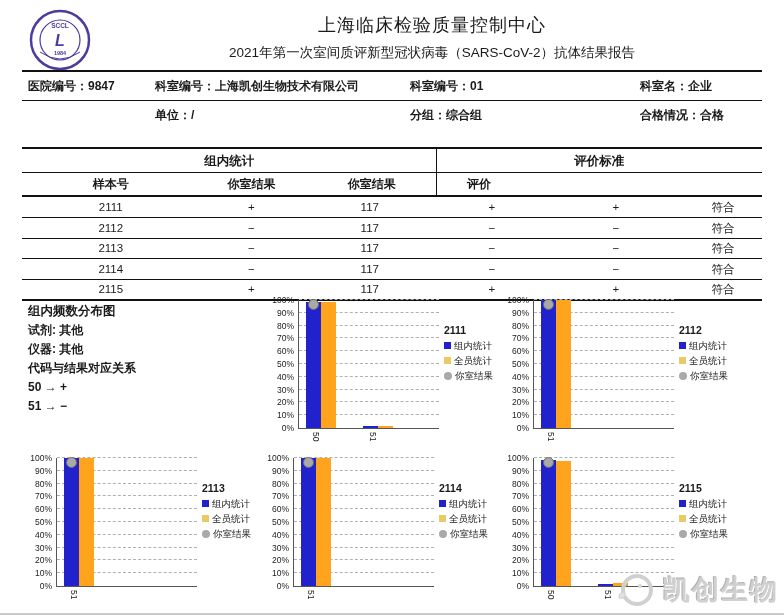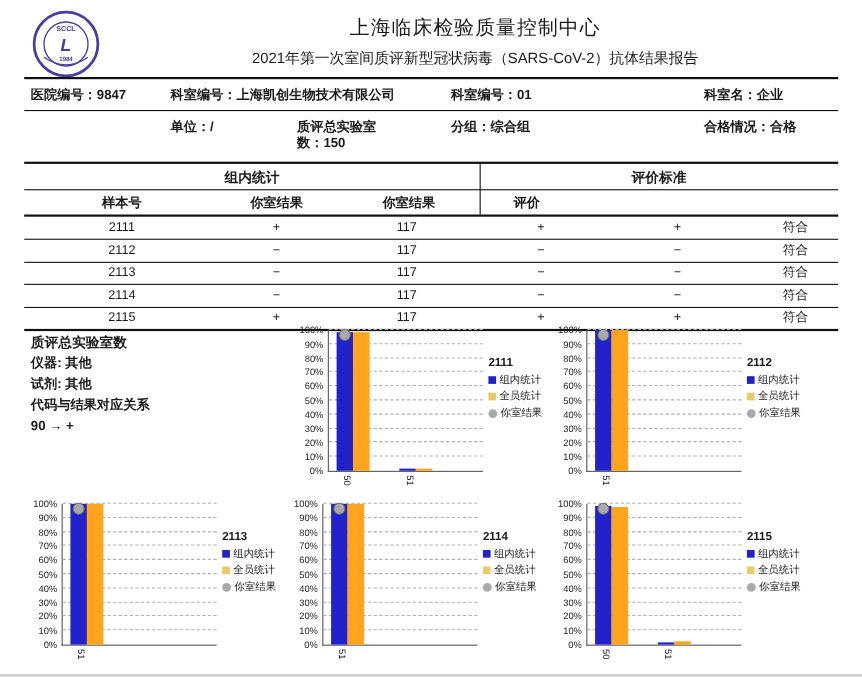--- a/index.html
+++ b/index.html
@@ -88,21 +88,20 @@
   <div class="rule" style="top:278.5px;height:1px;"></div>
   <div class="rule" style="top:299px;height:2px;"></div>
   <div class="vdiv" style="left:436px;top:148px;height:47px;"></div>
 
   <div class="info-item" style="left:28px;top:79px;"><span>医院编号：</span><span>9847</span></div>
   <div class="info-item" style="left:155px;top:79px;"><span>科室编号：</span><span>上海凯创生物技术有限公司</span></div>
   <div class="info-item" style="left:410px;top:79px;"><span>科室编号：</span><span>01</span></div>
   <div class="info-item" style="left:640px;top:79px;"><span>科室名：</span><span>企业</span></div>
 
   <div class="info-item" style="left:155px;top:108px;"><span>单位：</span><span>/</span></div>
-  <div class="info-item" style="left:270px;top:108px;width:92px;"><span>质评总实验室数：</span><span>150</span></div>
   <div class="info-item" style="left:410px;top:108px;"><span>分组：</span><span>综合组</span></div>
   <div class="info-item" style="left:640px;top:108px;"><span>合格情况：</span><span>合格</span></div>
 
   <div class="trow ghdr" style="top:150px;">
     <span style="width:56%">组内统计</span>
     <span style="width:44%">评价标准</span>
   </div>
   <div class="trow chdr" style="top:173px;">
     <span class="c1">样本号</span>
     <span class="c2">你室结果</span>
@@ -146,26 +145,27 @@
         <span style="width: 24%;">2115</span>
         <span style="width: 14%;">+</span>
         <span style="width: 18%;">117</span>
         <span style="width: 15%;">+</span>
         <span style="width: 18.5%;">+</span>
         <span style="width: 10.5%;">符合</span>
       </div>
     </div>
 
   <div class="freq-block">
-    <div class="freq-title">质评总实验室数</div>
+    <div class="freq-title">组内频数分布图</div>
     <div id="freq-lines">
+        <div class="freq-line">试剂: 其他</div>
         <div class="freq-line">仪器: 其他</div>
-        <div class="freq-line">试剂: 其他</div>
         <div class="freq-line">代码与结果对应关系</div>
-        <div class="freq-line">90 → +</div>
+        <div class="freq-line">50 → +</div>
+        <div class="freq-line">51 → −</div>
       </div>
   </div>
 
   <div id="charts">
       <div class="chart" style="left: 268px; top: 300px;">
         <div class="yaxis">
           <span style="bottom: calc(0% - 4px);">0%</span>
           <span style="bottom: calc(10% - 4px);">10%</span>
           <span style="bottom: calc(20% - 4px);">20%</span>
           <span style="bottom: calc(30% - 4px);">30%</span>
@@ -414,14 +414,22 @@
             <span>全员统计</span>
           </div>
           <div class="lentry">
             <span class="lcirc" style="background: rgb(169, 169, 169);"></span>
             <span>你室结果</span>
           </div>
         </div>
       </div>
     </div>
 
+  <div class="watermark">
+    <svg width="42" height="40" viewBox="0 0 42 40">
+      <circle cx="22" cy="20" r="14" fill="none" stroke="#d0d0d0" stroke-width="4"></circle>
+      <path d="M8,22 q-5,2 -4,6 q4,1 7,-2" fill="#e2e2e2" stroke="#cccccc" stroke-width="1"></path>
+      <circle cx="25" cy="16" r="2" fill="#d6d6d6"></circle>
+    </svg>
+    <span class="wm-text">凯创生物</span>
+  </div>
 
 </div>
 
 </body></html>

